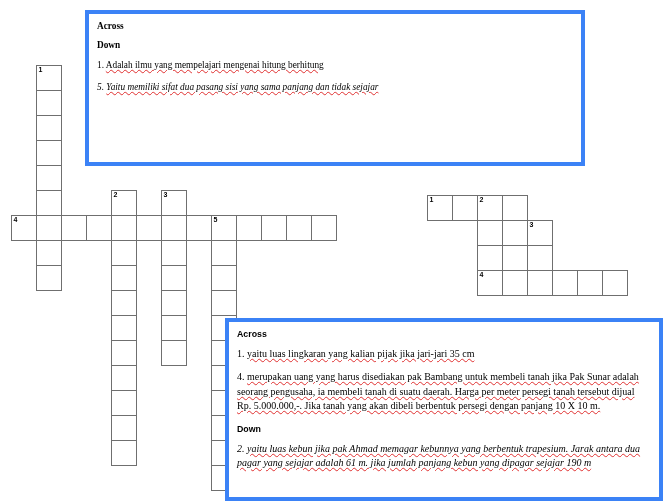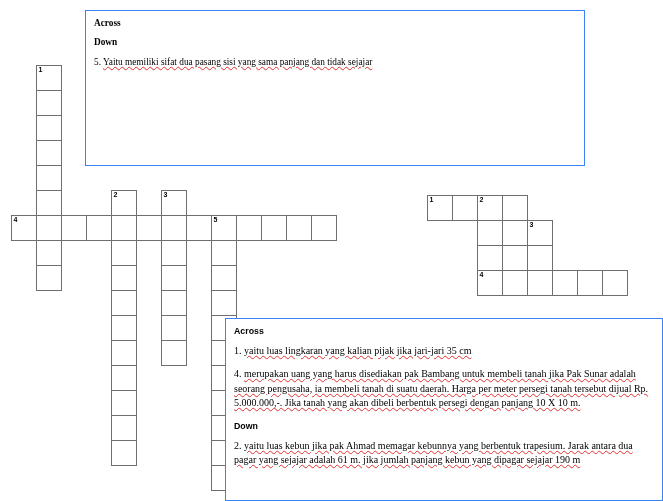--- a/index.html
+++ b/index.html
@@ -12,21 +12,21 @@
     background: #ffffff;
     font-family: "Liberation Serif", serif;
     position: relative;
     overflow: hidden;
   }
 
   
   .clue-box {
     position: absolute;
     box-sizing: border-box;
-    border: 1px solid #3b82f6;
+    border: 4px solid #3b82f6;
     background: #ffffff;
     padding: 6px 8px 6px 8px;
     font-size: 9.3px;
     line-height: 1.45;
     color: #000000;
     z-index: 30;
   }
   .clue-box.top {
     left: 85px;
     top: 10px;
@@ -50,21 +50,21 @@
     margin: 0 0 6px 0;
     font-size: 9.3px;
   }
   .clue-box.bottom .section-head {
     font-family: "Liberation Sans", sans-serif;
     font-size: 8.8px;
   }
   .clue-text {
     margin: 0 0 9px 0;
   }
-  .clue-text:last-child { margin-bottom: 0; }
+  .clue-text:last-child { margin-bottom: 0; font-style: italic; }
 
   
   .sq {
     text-decoration: underline;
     text-decoration-style: wavy;
     text-decoration-color: #e03030;
     text-decoration-thickness: 0.6px;
     text-underline-offset: 1px;
   }
 
@@ -185,20 +185,24 @@
     <div class="cw-cell" style="left: 577px; top: 270px; width: 26px; height: 26px;"></div>
     <div class="cw-cell" style="left: 602px; top: 270px; width: 26px; height: 26px;"></div>
   </div>
 
 <div class="clue-box top">
   <div class="section-head">Across</div>
 
 
   <div class="section-head">Down</div>
 
+  <p class="clue-text">
+    <span>1.</span>
+    <span class="sq">Adalah ilmu yang mempelajari mengenai hitung berhitung</span>
+  </p>
 
 
 
   <p class="clue-text">
     <span>5.</span>
     <span class="sq">Yaitu memiliki sifat dua pasang sisi yang sama panjang dan tidak sejajar</span>
   </p>
 </div>
 
 <div class="clue-box bottom">

